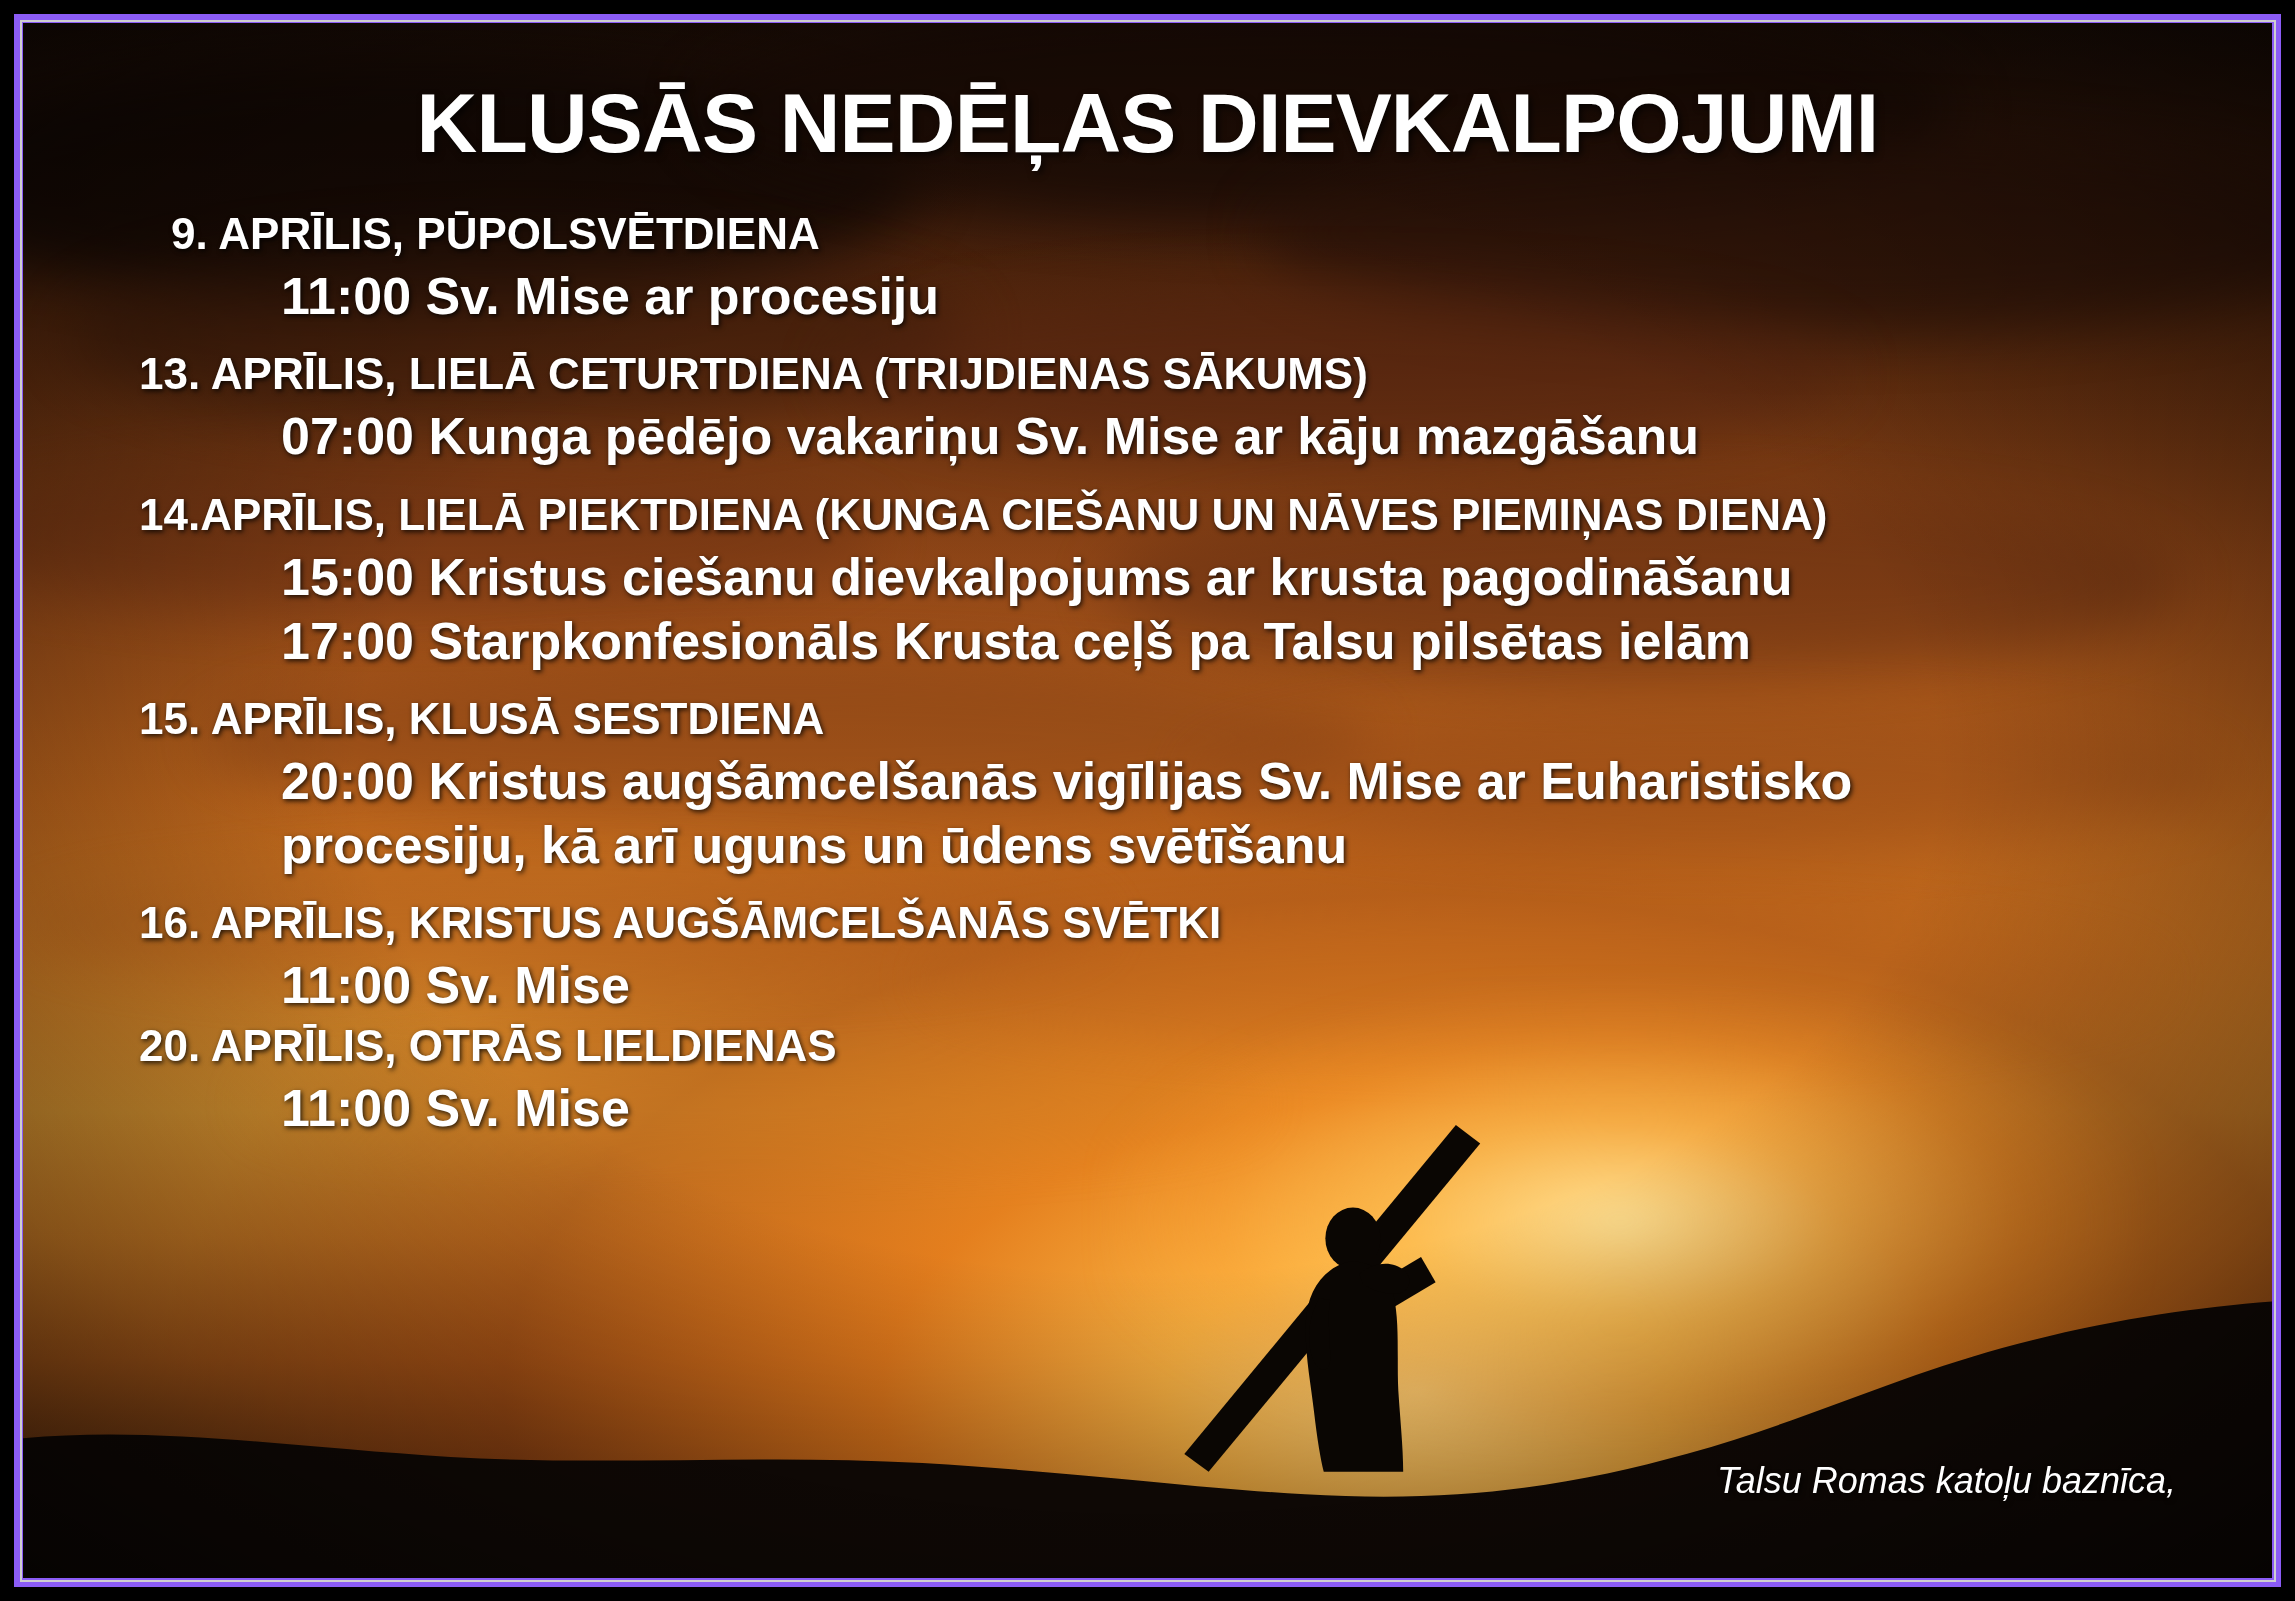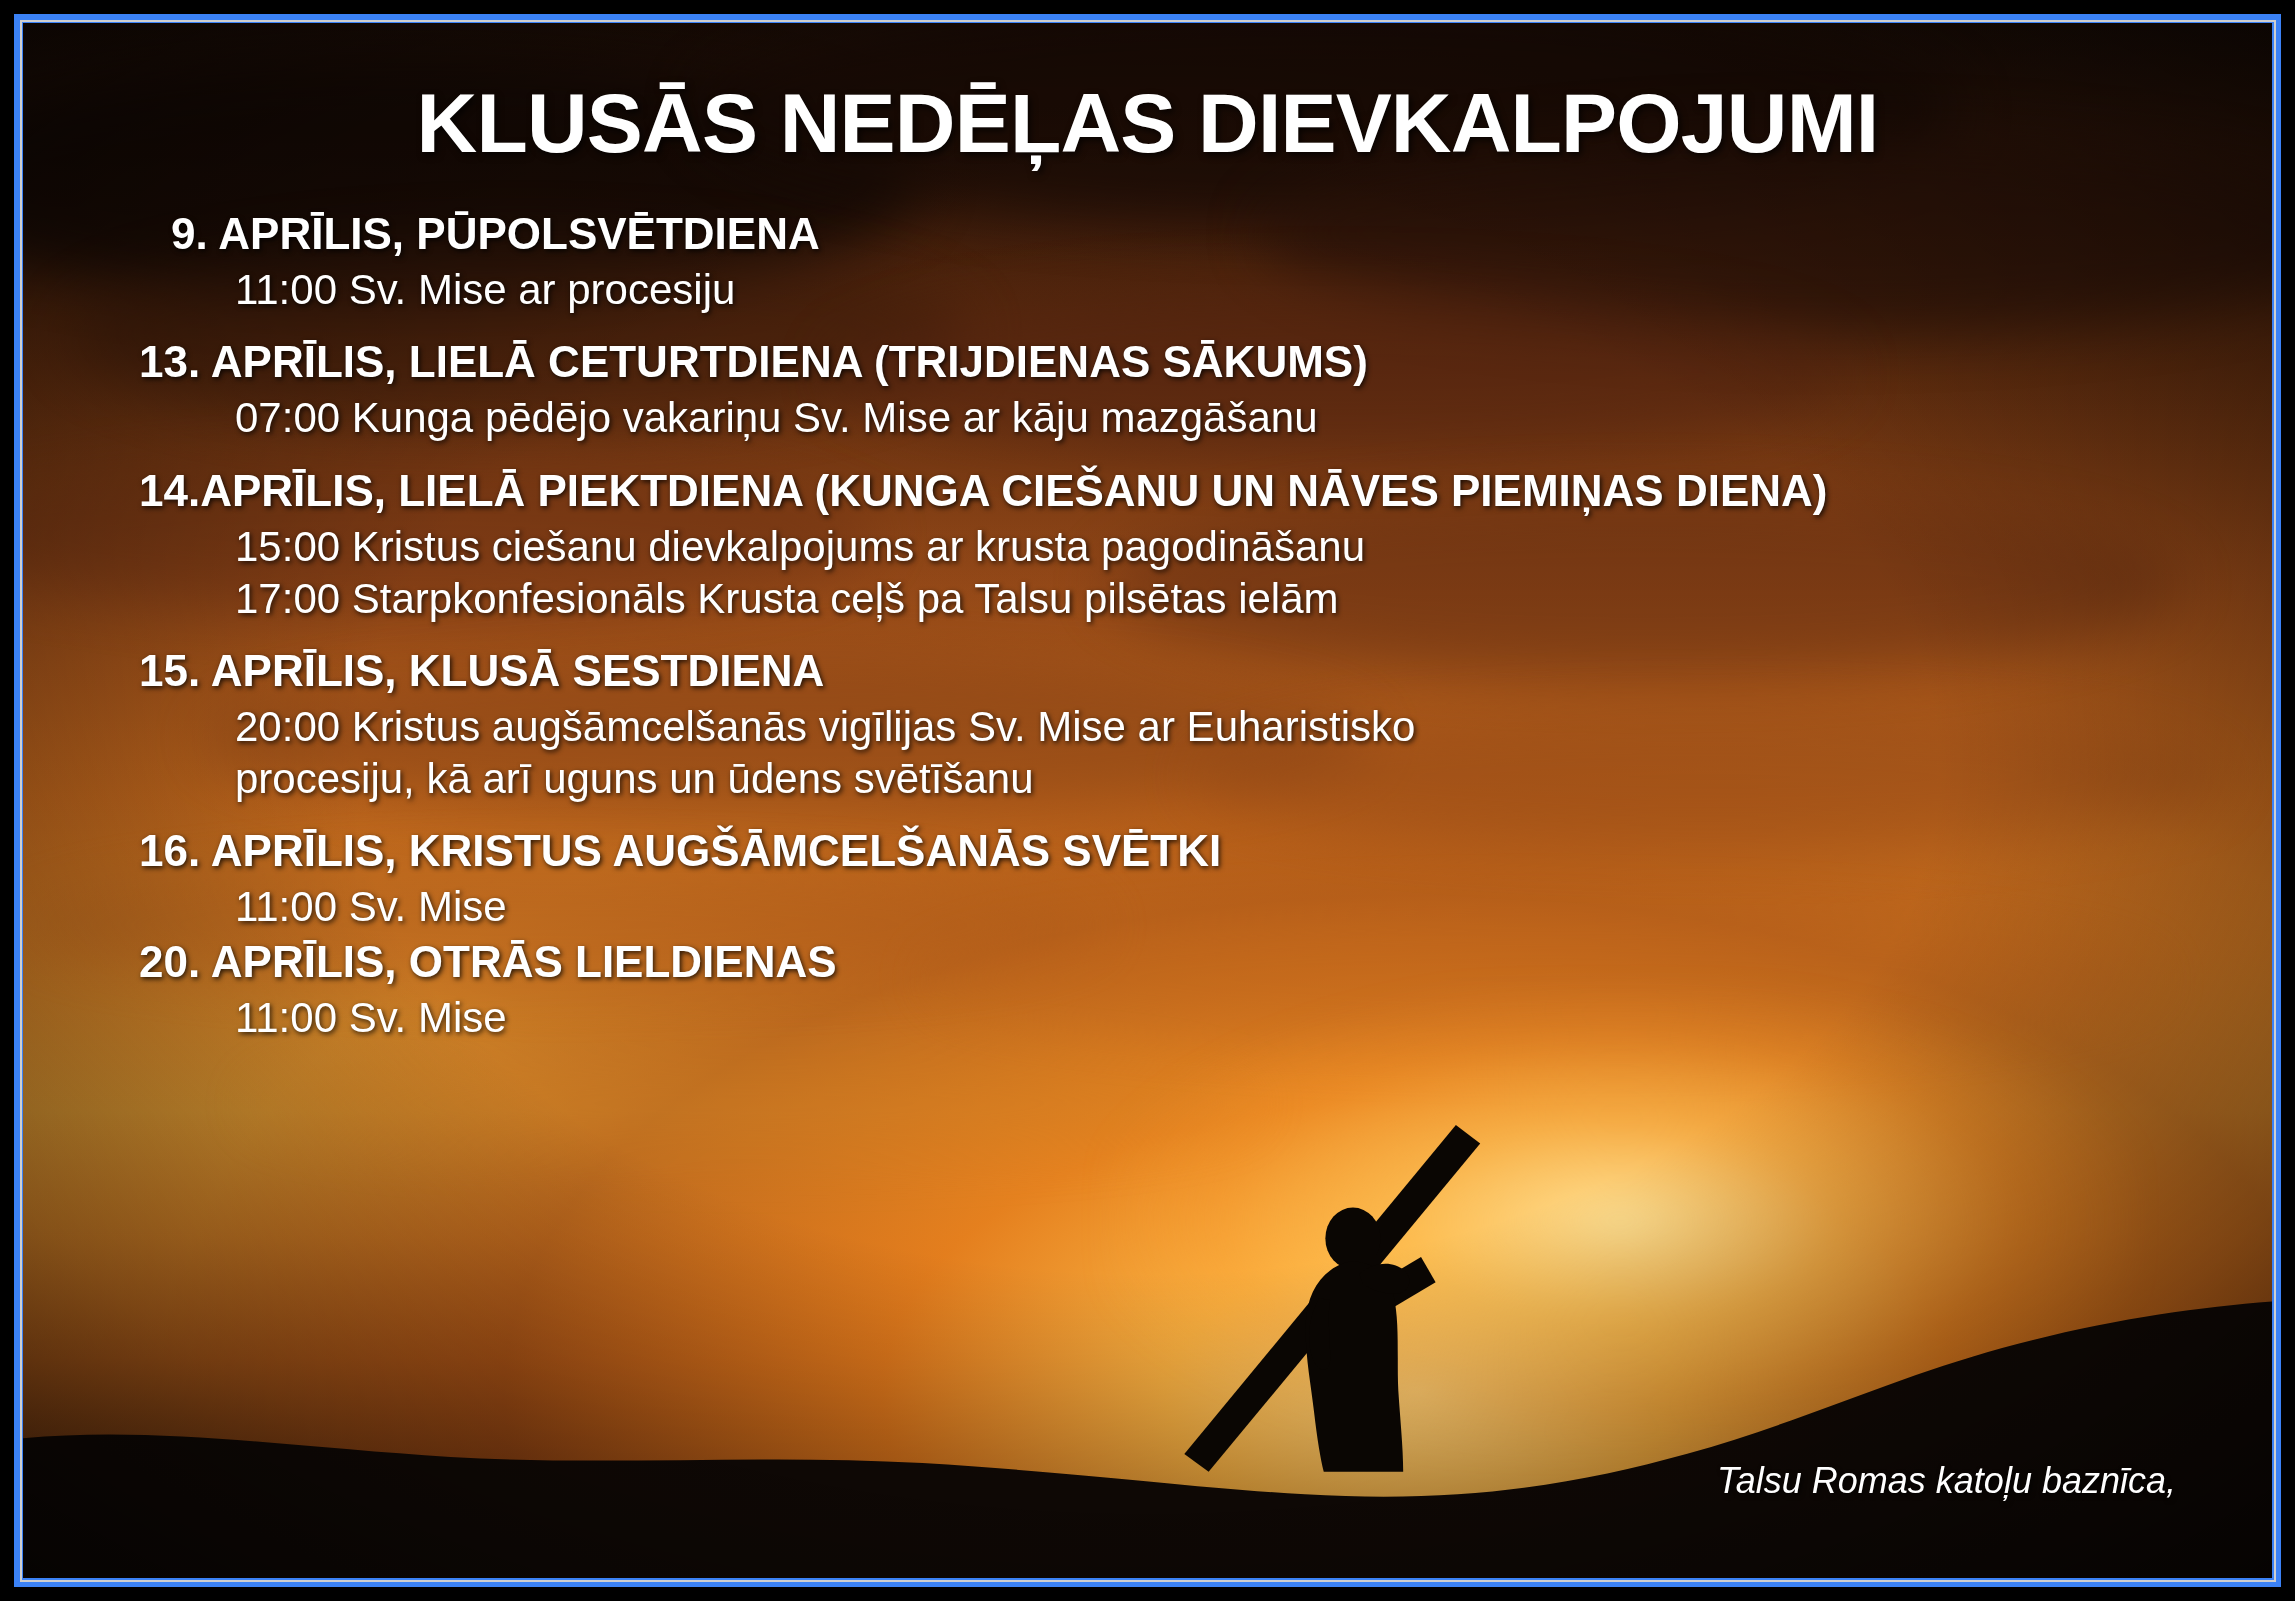--- a/index.html
+++ b/index.html
@@ -12,21 +12,21 @@
     height: 1601px;
     overflow: hidden;
     font-family: "Liberation Sans", sans-serif;
   }
 
   .poster {
     position: relative;
     width: 2295px;
     height: 1601px;
     box-sizing: border-box;
-    background: #3b82f6;
+    background: #8b5cf6;
     overflow: hidden;
   }
 
   
   .frame-outer {
     position: absolute;
     inset: 0;
     border: 14.6px solid #000;
     box-sizing: border-box;
     z-index: 40;
@@ -160,24 +160,24 @@
   .entry-head {
     font-size: 44px;
     font-weight: bold;
     line-height: 1.18;
     text-shadow: 1.6px 2.4px 5.7px rgba(0,0,0,0.8);
     margin-bottom: 4.9px;
   }
   .entry-head.hang { margin-left: -32px; }
 
   .entry-line {
-    font-size: 42px;
-    font-weight: normal;
+    font-size: 52px;
+    font-weight: bold;
     line-height: 1.2;
-    margin-left: 64px;
+    margin-left: 110px;
     text-shadow: 1.6px 2.4px 5.7px rgba(0,0,0,0.8);
     margin-bottom: 3.2px;
   }
   .entry-line.wrap2 { margin-bottom: 1.6px; }
 
   .gap-sm { height: 18px; }
 
   .address {
     position: absolute;
     right: 96px;

